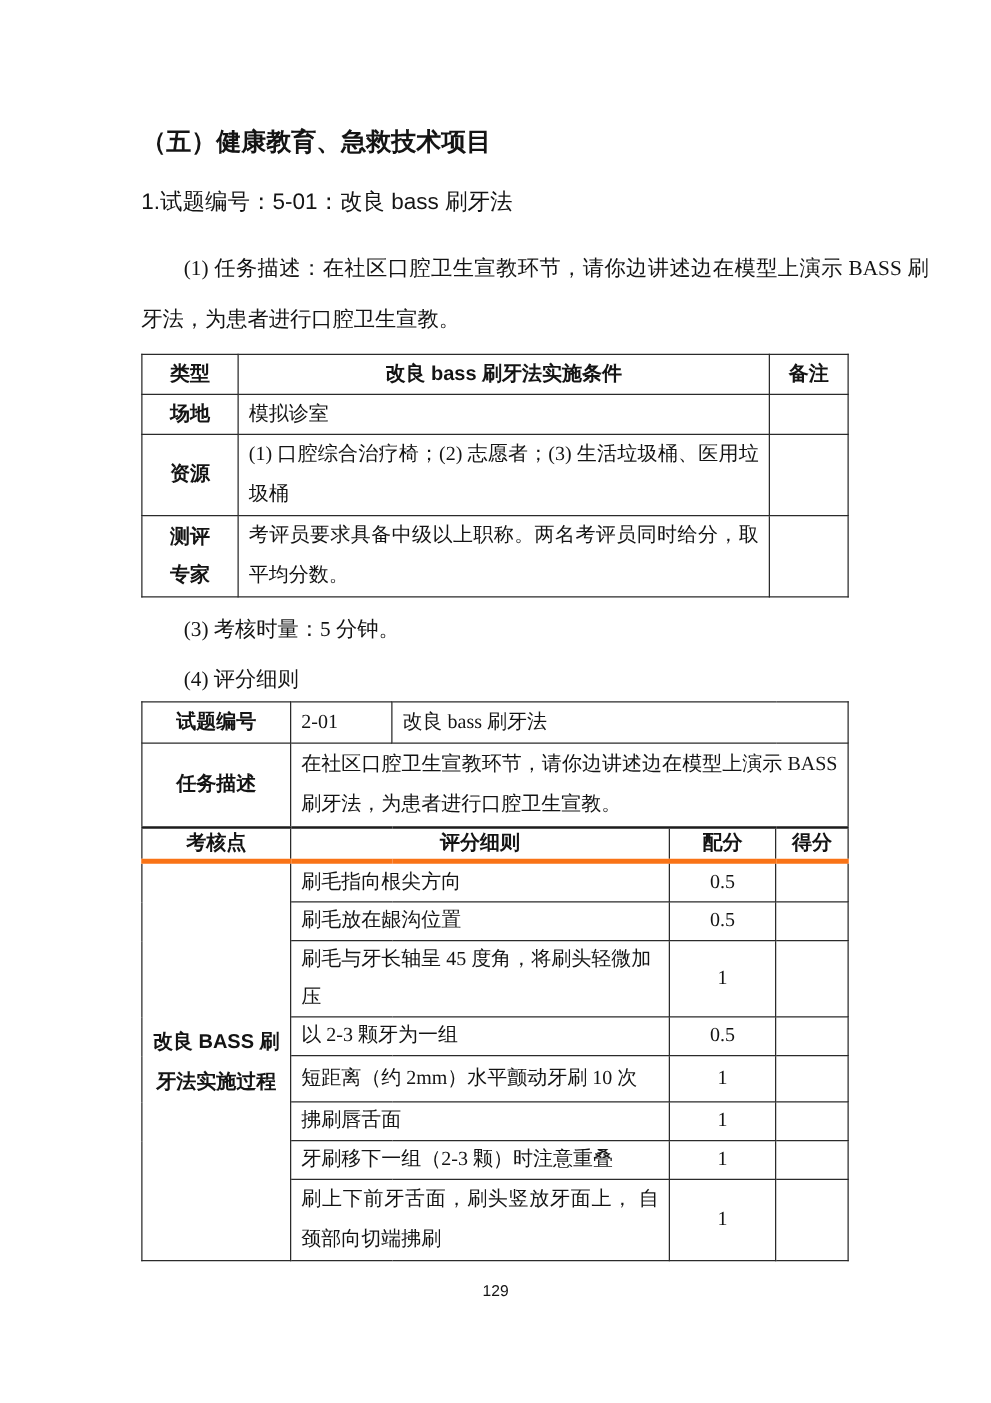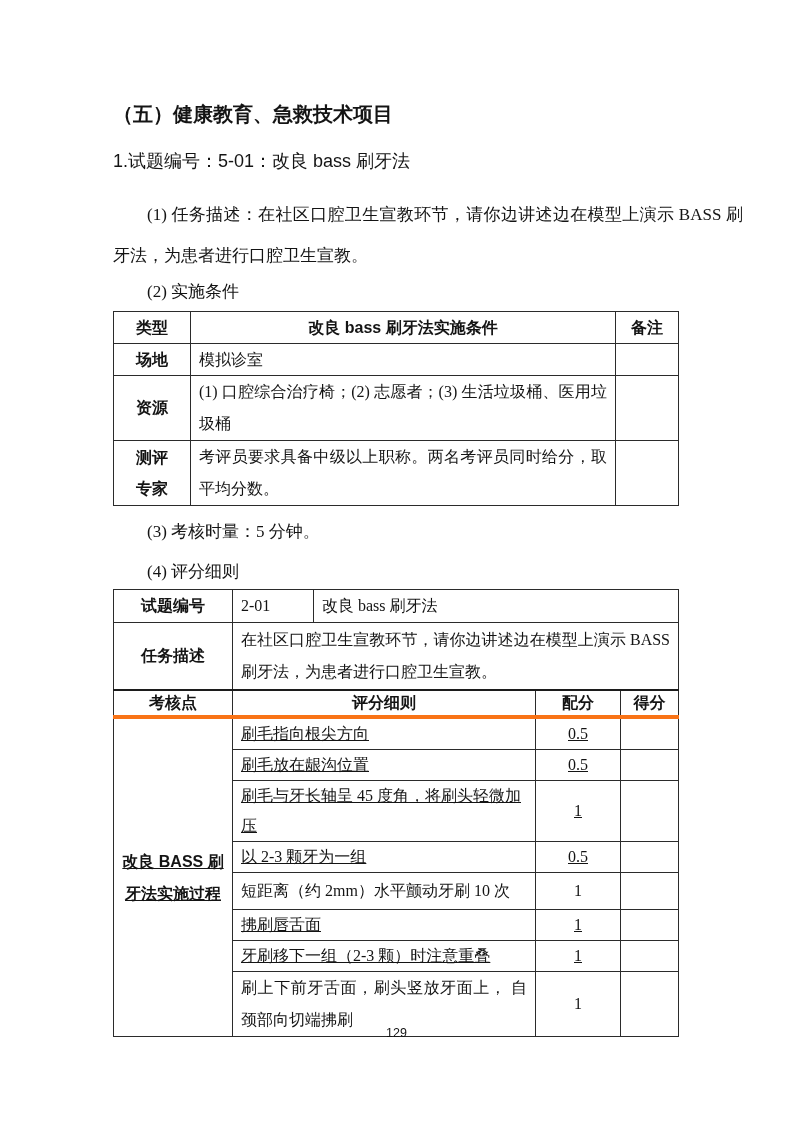--- a/index.html
+++ b/index.html
@@ -41,21 +41,21 @@
   td.justify { text-align:justify; }
   .bold {
     font-weight:bold;
     font-family:"Liberation Sans","DejaVu Sans",sans-serif;
   }
   .center { text-align:center; padding:0 4px; }
   .prelines { white-space:pre-line; line-height:31px;text-align:center; }
   .lh32 { line-height:32px; }
 
   tr.r24 td { height:24px; line-height:22px; }
-  tr.r30 td { height:30px;text-decoration:underline; }
+  tr.r30 td { height:30px; }
   tr.r31 td { height:31px; }
   tr.r32 td { height:32px; }
   tr.r36 td { height:36px; }
   tr.r58 td { height:58px; }
   tr.r63 td { height:63px; }
   tr.r64 td { height:64px; }
   tr.r66 td { height:66px; }
   tr.thick td { border-top:2px solid #1c1c1c; border-bottom:4px solid #f97316; }
 
   .pagenum {
@@ -67,21 +67,20 @@
 </head>
 <body>
 
 <div class="page">
   <div class="content">
 
     <h1 class="sec">（五）健康教育、急救技术项目</h1>
     <h2 class="item">1.试题编号：5-01：改良 bass 刷牙法</h2>
 
     <p class="body-para">(1) 任务描述：在社区口腔卫生宣教环节，请你边讲述边在模型上演示 BASS 刷牙法，为患者进行口腔卫生宣教。</p>
-    <p class="num-line cond-label">(2) 实施条件</p>
 
     <table class="t1">
       <colgroup>
         <col style="width:77px">
           <col style="width:425px">
           <col style="width:63px">
       </colgroup>
       <tbody>
         <tr class="r31">
           <td class="bold center">类型</td>

